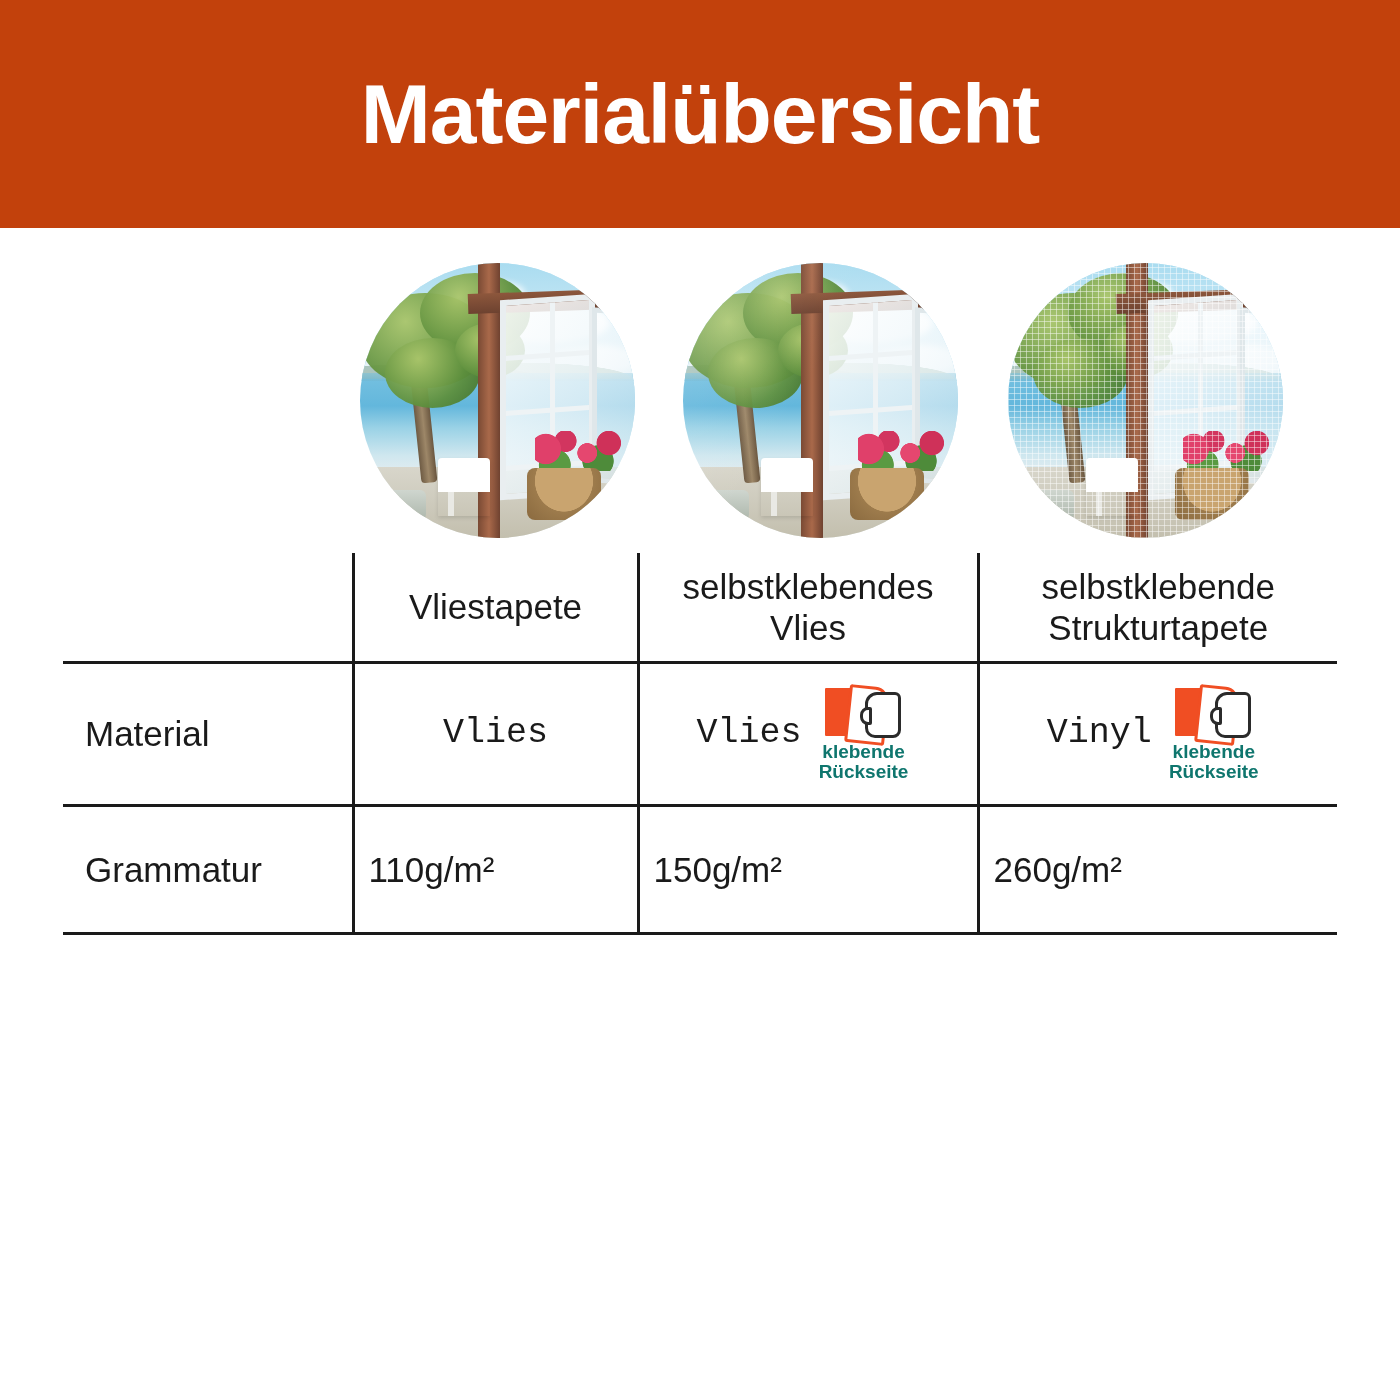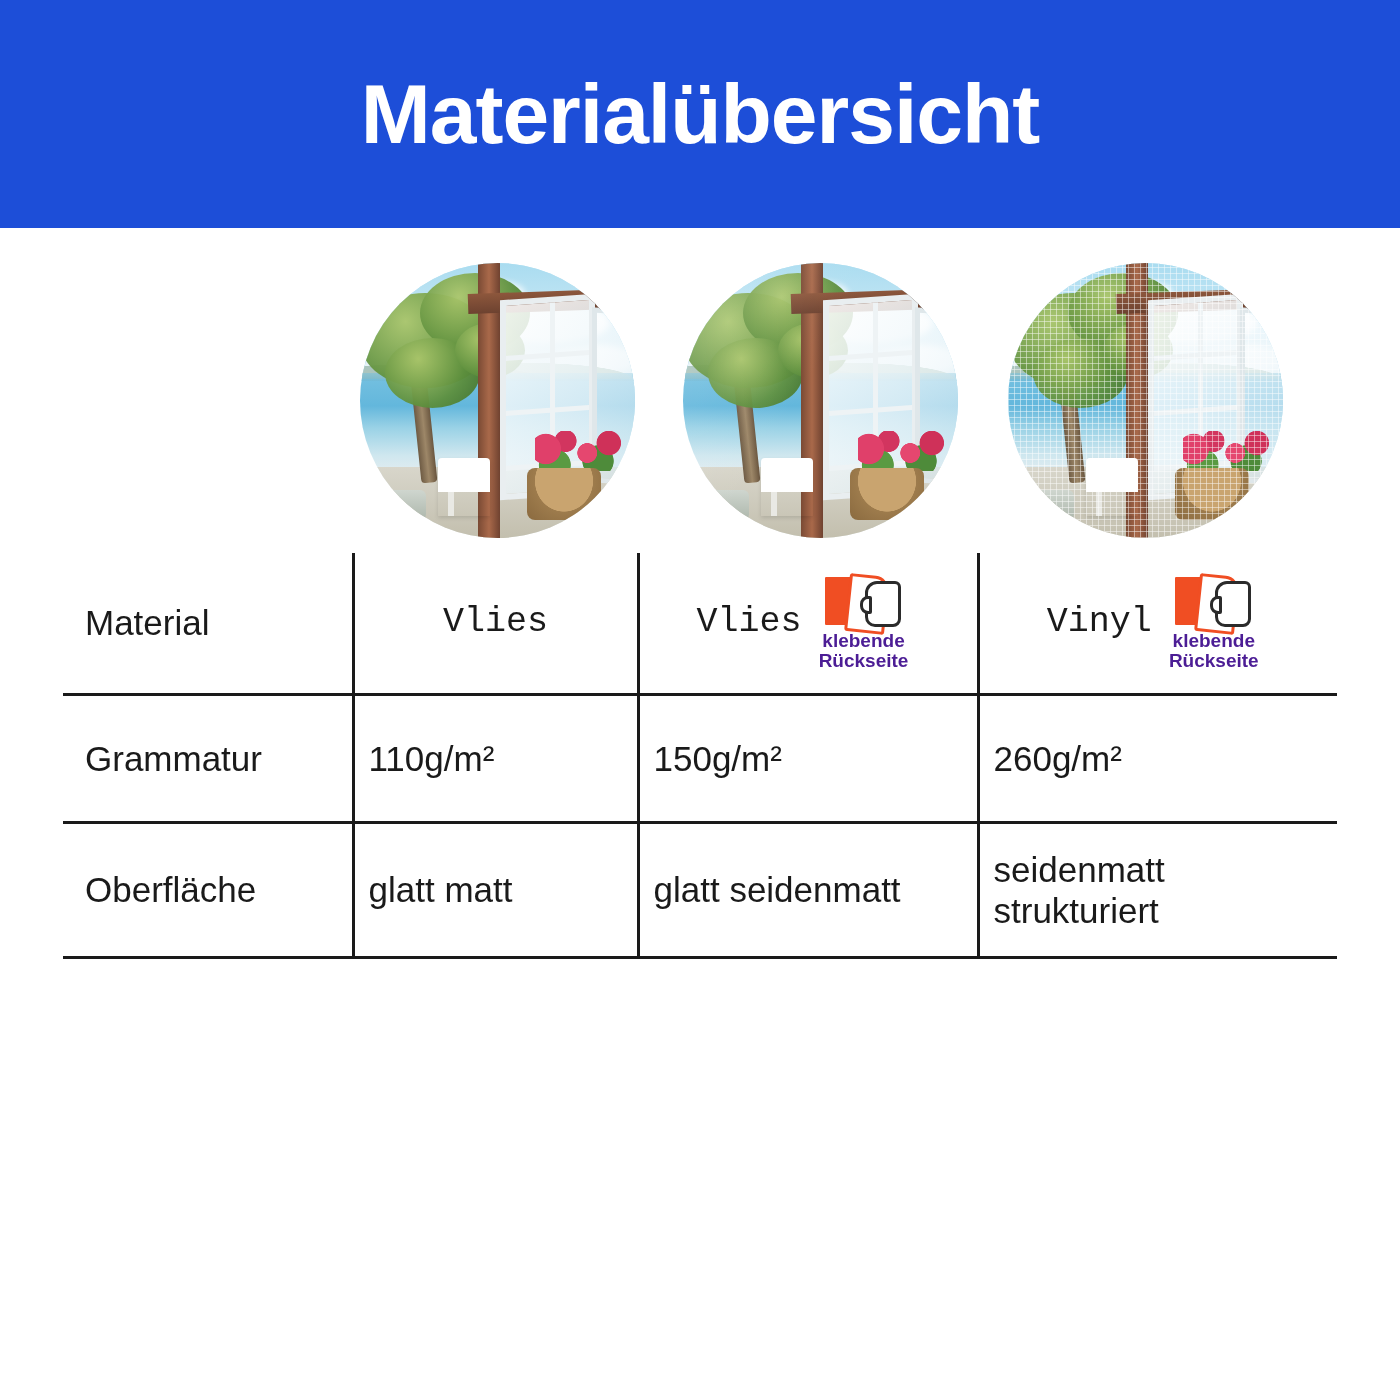--- a/index.html
+++ b/index.html
@@ -17,21 +17,21 @@
 
   .page {
     position: relative;
     width: 1400px;
     height: 1400px;
   }
 
   
   .header {
     height: 228px;
-    background: #1d4ed8;
+    background: #c2410c;
     display: flex;
     align-items: center;
     justify-content: center;
   }
   .header-title {
     color: #ffffff;
     font-size: 84px;
     font-weight: bold;
     letter-spacing: -1px;
     line-height: 1;
@@ -305,21 +305,21 @@
     width: 12px; height: 18px;
     background: #ffffff;
     border: 3px solid #2b2b2b;
     border-radius: 8px 2px 2px 8px;
     box-sizing: border-box;
   }
   .badge .btxt {
     display: block;
     font-size: 19px;
     font-weight: bold;
-    color: #4c1d95;
+    color: #0f766e;
   }
 
   .check {
     display: block;
     margin: 0 auto;
     width: 56px;
     height: 40px;
   }
   .empty-cell { }
 </style>
@@ -428,20 +428,26 @@
 
   <div class="table-wrap">
     <table class="matrix">
       <colgroup>
         <col class="c-label">
           <col class="c-a">
           <col class="c-b">
           <col class="c-c">
       </colgroup>
       <tbody>
+        <tr class="head">
+          <td class="label-col"></td>
+          <td>Vliestapete</td>
+          <td>selbstklebendes Vlies</td>
+          <td>selbstklebende Strukturtapete</td>
+        </tr>
 
         <tr class="r-material">
           <td class="row-label">Material</td>
           <td>
             <div class="mat-cell">
               <span class="mat-text">Vlies</span>
             </div>
           </td>
           <td>
             <div class="mat-cell">
@@ -475,25 +481,19 @@
           </td>
         </tr>
 
         <tr class="r-gram">
           <td class="row-label">Grammatur</td>
           <td class="cell-center">110g/m²</td>
           <td class="cell-center">150g/m²</td>
           <td class="cell-center">260g/m²</td>
         </tr>
 
-        <tr class="r-ober">
-          <td class="row-label">Oberfläche</td>
-          <td class="cell-center">glatt matt</td>
-          <td class="cell-center">glatt seidenmatt</td>
-          <td class="cell-center">seidenmatt strukturiert</td>
-        </tr>
 
 
       </tbody>
     </table>
   </div>
 
 </div>
 
 </body></html>

